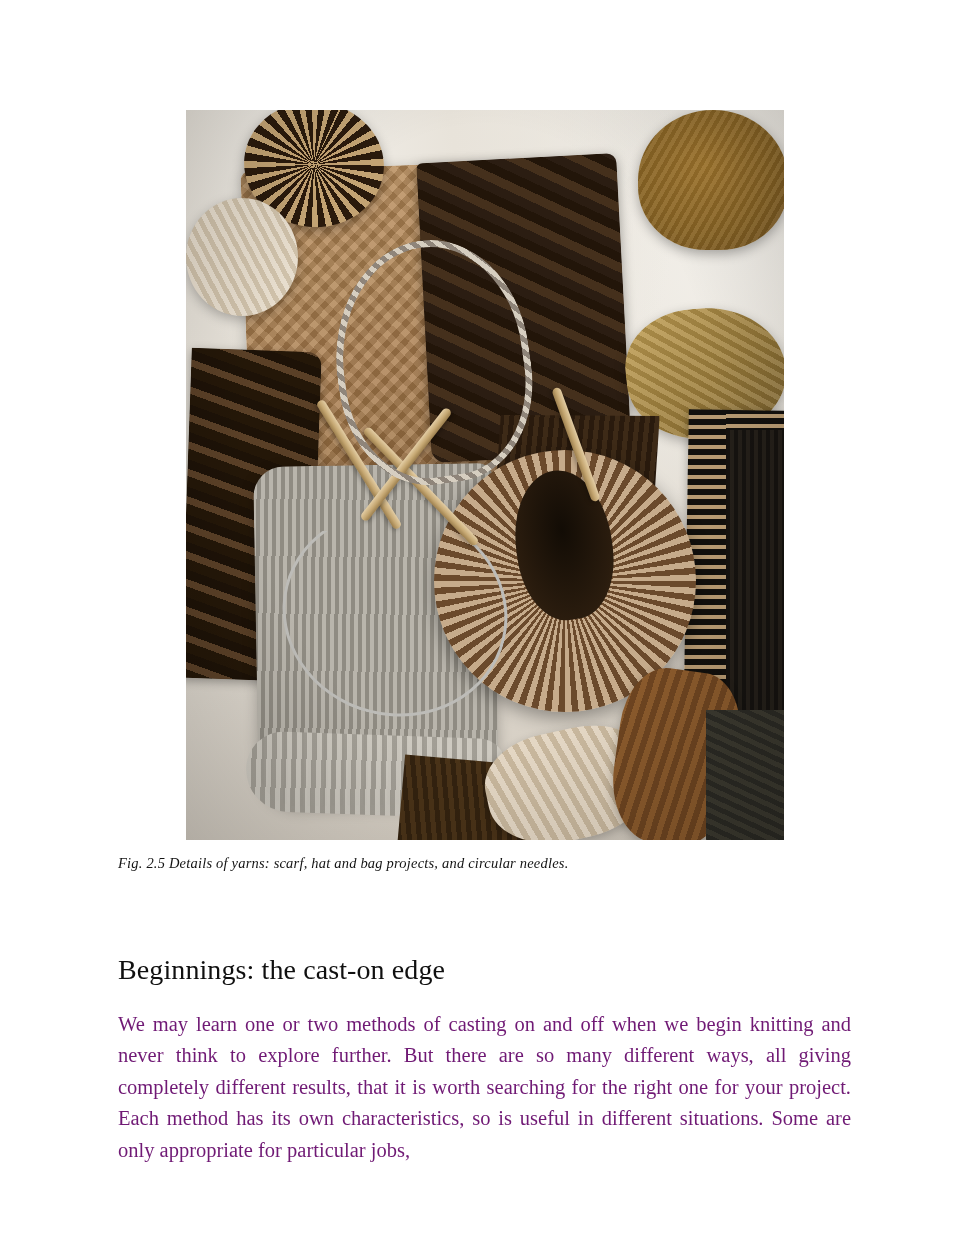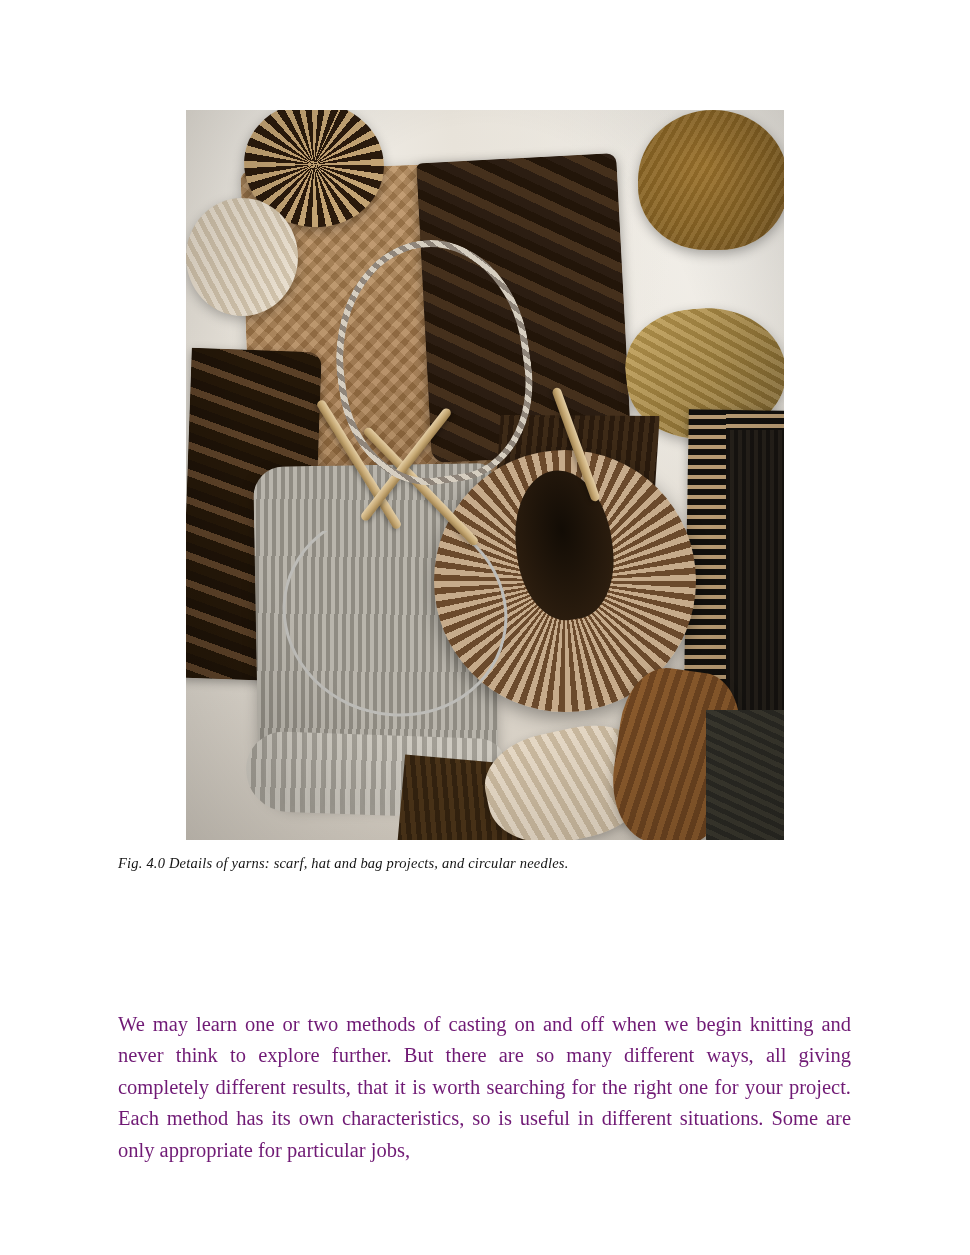--- a/index.html
+++ b/index.html
@@ -326,18 +326,19 @@
       <div class="needle n1"></div>
       <div class="needle n2"></div>
       <div class="needle n3"></div>
       <div class="needle n4"></div>
 
       <div class="sh cord"></div>
       <div class="vignette"></div>
     </div>
   </div>
 
-  <div class="caption">Fig. 4.0 Details of yarns: scarf, hat and bag projects, and circular needles.</div>
-
+  <div class="caption">Fig. 2.5 Details of yarns: scarf, hat and bag projects, and circular needles.</div>
+
+  <h1 class="heading">Beginnings: the cast-on edge</h1>
 
   <p class="body-text">We may learn one or two methods of casting on and off when we begin knitting and never think to explore further. But there are so many different ways, all giving completely different results, that it is worth searching for the right one for your project. Each method has its own characteristics, so is useful in different situations. Some are only appropriate for particular jobs,</p>
 
 </div>
 
 </body></html>

